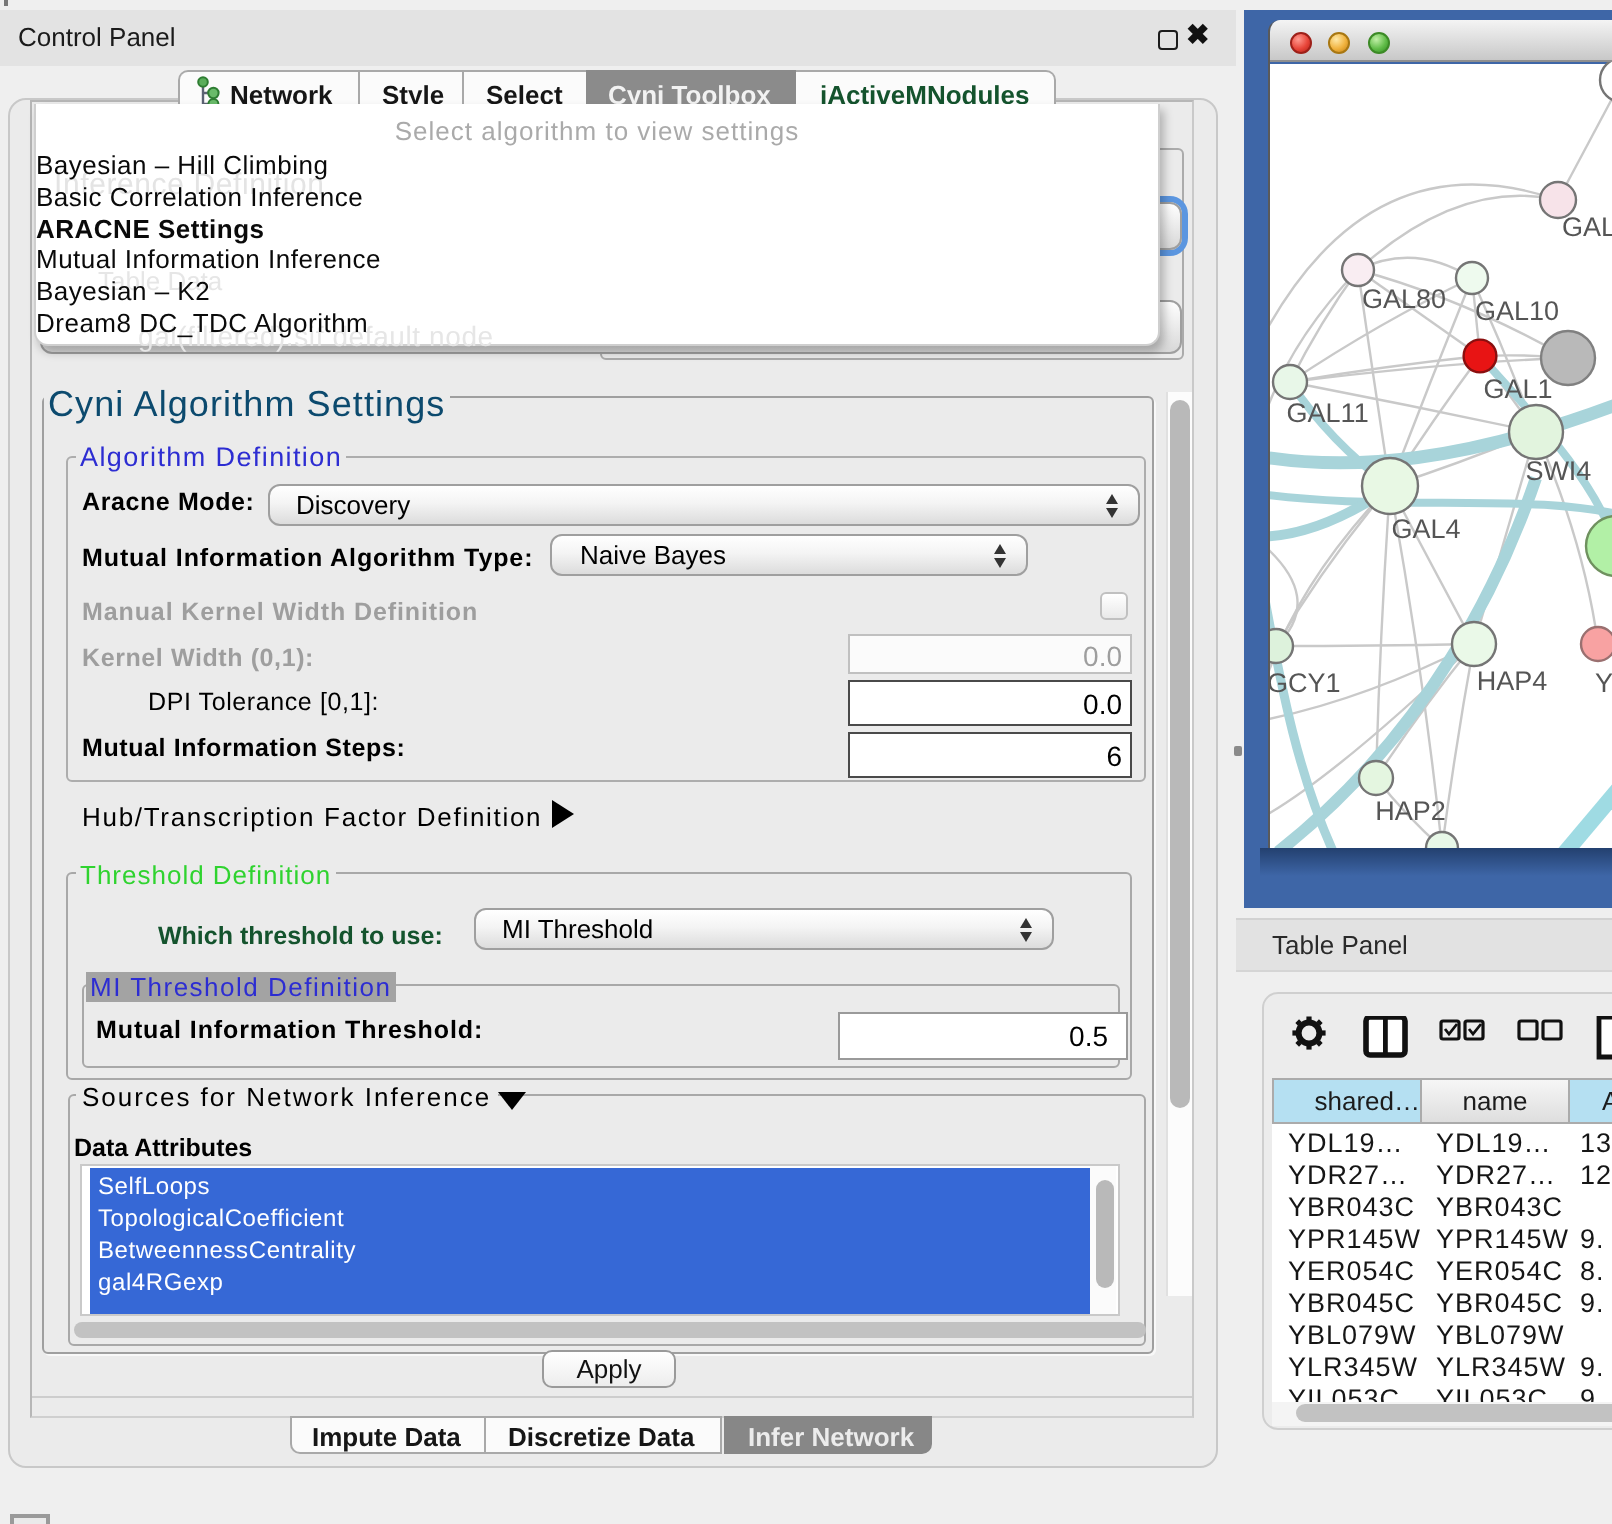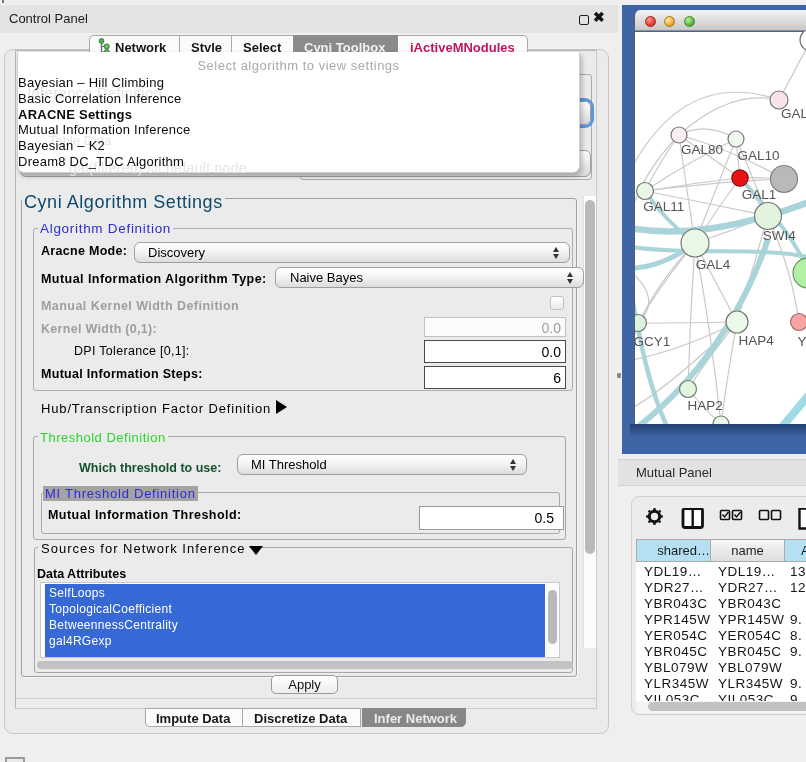--- a/index.html
+++ b/index.html
@@ -36,21 +36,21 @@
     <svg class="abs" style="left:97px;top:37px;" width="14" height="17" viewBox="0 0 14 17">
       <path d="M 4.5,5 V 15 M 4.5,9.5 H 8 M 4.5,15 H 8" fill="none" stroke="#5b6273" stroke-width="1.2"></path>
       <circle cx="4.5" cy="4" r="2.4" fill="#5aad5a" stroke="#2e7d32" stroke-width="1"></circle>
       <circle cx="9.7" cy="9.5" r="2.6" fill="#6abb6a" stroke="#2e7d32" stroke-width="1"></circle>
       <circle cx="9.7" cy="15" r="2.5" fill="#6abb6a" stroke="#2e7d32" stroke-width="1"></circle>
     </svg>
     <div class="abs" style="left:115px;top:40px;font-size:13px;font-weight:bold;color:#161616;">Network</div>
     <div class="abs" style="left:191px;top:40px;font-size:13px;font-weight:bold;color:#161616;">Style</div>
     <div class="abs" style="left:243px;top:40px;font-size:13px;font-weight:bold;color:#161616;">Select</div>
     <div class="abs" style="left:304px;top:40px;font-size:13px;font-weight:bold;color:#f2f2f2;">Cyni Toolbox</div>
-    <div class="abs" style="left:410px;top:40px;font-size:13px;font-weight:bold;color:#be185d;">jActiveMNodules</div>
+    <div class="abs" style="left:410px;top:40px;font-size:13px;font-weight:bold;color:#14532d;">jActiveMNodules</div>
   </div>
 
   <div class="abs" style="left:300px;top:74px;width:292px;height:106px;border:1px solid #ababab;border-radius:3px;"></div>
   <div class="abs" style="left:520px;top:101px;width:71px;height:24px;border-radius:6px;background:linear-gradient(#fefefe,#d8d8d8);border:1px solid #9f9f9f;box-shadow:0 0 0 3px #5b96e0;"></div>
   <div class="abs" style="left:20px;top:150px;width:571px;height:27px;border-radius:6px;background:linear-gradient(#fefefe,#d8d8d8);border:1px solid #9f9f9f;"></div>
 
   <div class="abs" style="left:583px;top:196px;width:13px;height:452px;background:#fcfcfc;border-left:1px solid #e0e0e0;"></div>
   <div class="abs" style="left:584.5px;top:200px;width:10px;height:354px;background:#b9b9b9;border-radius:5px;"></div>
 
   <div class="abs" style="left:21px;top:198px;width:556px;height:479px;border:1px solid #9f9f9f;border-radius:3px;box-shadow:inset 0 0 0 0 #fff, 1px 1px 0 #f8f8f8;"></div>
@@ -59,21 +59,21 @@
   <div class="abs" style="left:33px;top:228px;width:540px;height:163px;border:1px solid #adadad;border-radius:3px;"></div>
   <div class="abs" style="left:38px;top:221px;font-size:13.5px;letter-spacing:0.7px;color:#2d2dd2;background:#ebebeb;padding:0 2px;">Algorithm Definition</div>
 
   <div class="abs" style="left:41px;top:244px;font-size:12.5px;font-weight:bold;letter-spacing:0.3px;color:#000;">Aracne Mode:</div>
   <div class="abs combo" style="left:134px;top:242px;width:436px;height:21px;">
       <span style="margin-left:13px;">Discovery</span>
       <b class="arr"></b>
     </div>
 
   <div class="abs" style="left:41px;top:272px;font-size:12.5px;font-weight:bold;letter-spacing:0.45px;color:#000;">Mutual Information Algorithm Type:</div>
-  <div class="abs combo" style="left:275px;top:267px;width:309px;height:21px;">
+  <div class="abs combo" style="left:275px;top:267px;width:239px;height:21px;">
       <span style="margin-left:14px;">Naive Bayes</span>
       <b class="arr"></b>
     </div>
 
   <div class="abs" style="left:41px;top:299px;font-size:12.5px;font-weight:bold;letter-spacing:0.45px;color:#9e9e9e;">Manual Kernel Width Definition</div>
   <div class="abs" style="left:550px;top:296px;width:14px;height:14px;border:1px solid #c0c0c0;border-radius:3px;background:linear-gradient(#ffffff,#e9e9e9);"></div>
 
   <div class="abs" style="left:41px;top:322px;font-size:12.5px;font-weight:bold;letter-spacing:0.3px;color:#9e9e9e;">Kernel Width (0,1):</div>
   <div class="abs" style="left:424px;top:317px;width:142px;height:20px;background:#fbfbfb;border:1px solid #c0c0c0;font-size:14px;color:#9e9e9e;text-align:right;padding:2px 4px 0 0;">0.0</div>
 
@@ -227,21 +227,21 @@
         <text x="60.8" y="238">GAL4</text>
         <text x="-1.5" y="315">GCY1</text>
         <text x="103.4" y="314">HAP4</text>
         <text x="162.5" y="315">YD</text>
         <text x="52.6" y="379">HAP2</text>
       </g>
     </svg>
   </div>
 
   <div class="abs" style="left:618px;top:459px;width:188px;height:27px;background:#e2e2e2;border-top:1px solid #d2d2d2;border-bottom:1px solid #d5d5d5;">
-    <div style="position:absolute;left:18px;top:5px;font-size:13px;color:#2a2a2a;">Mutual Panel</div>
+    <div style="position:absolute;left:18px;top:5px;font-size:13px;color:#2a2a2a;">Table Panel</div>
   </div>
 
   <div class="abs" style="left:631px;top:496px;width:200px;height:219px;background:#ececec;border:1px solid #cfcfcf;border-radius:8px;overflow:hidden;">
 
     <svg style="position:absolute;left:10px;top:11px;" width="190" height="22" viewBox="0 0 190 22">
 
       <g transform="translate(12.5,8.5)">
         <circle r="5.2" fill="none" stroke="#111" stroke-width="3"></circle>
         <g stroke="#111" stroke-width="2.6">
           <line x1="0" y1="-6.5" x2="0" y2="-8.3"></line>

